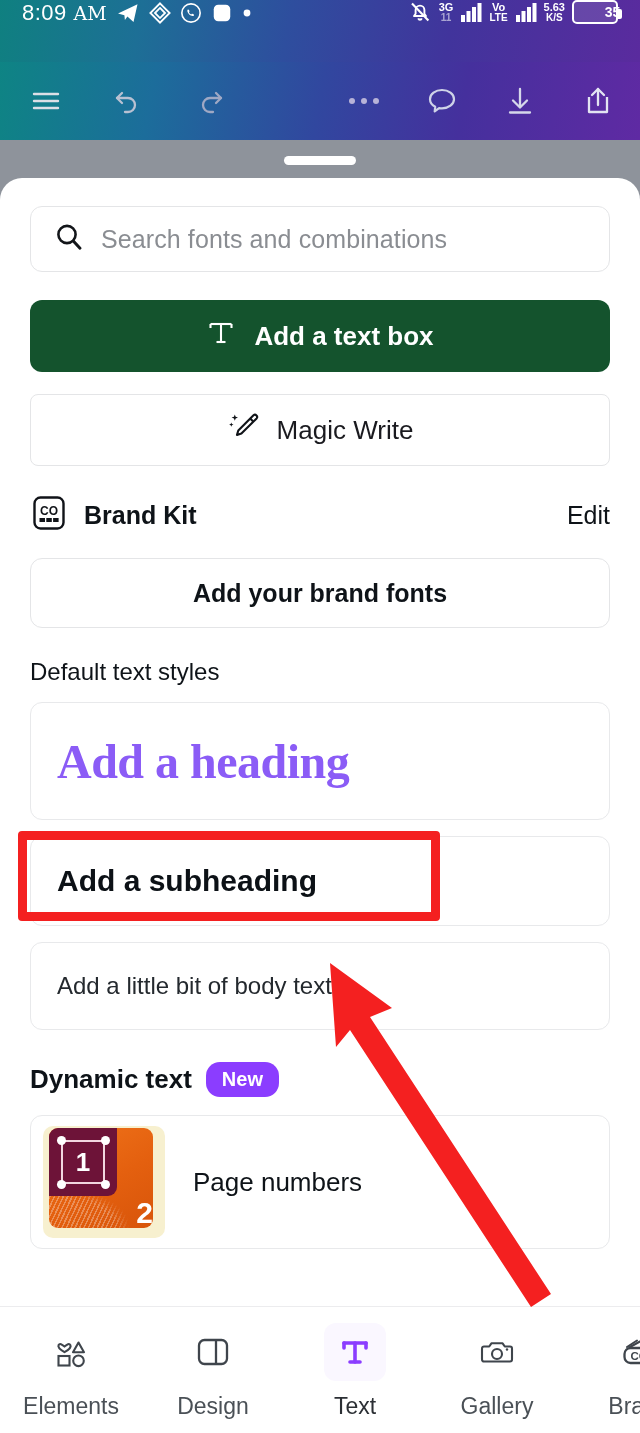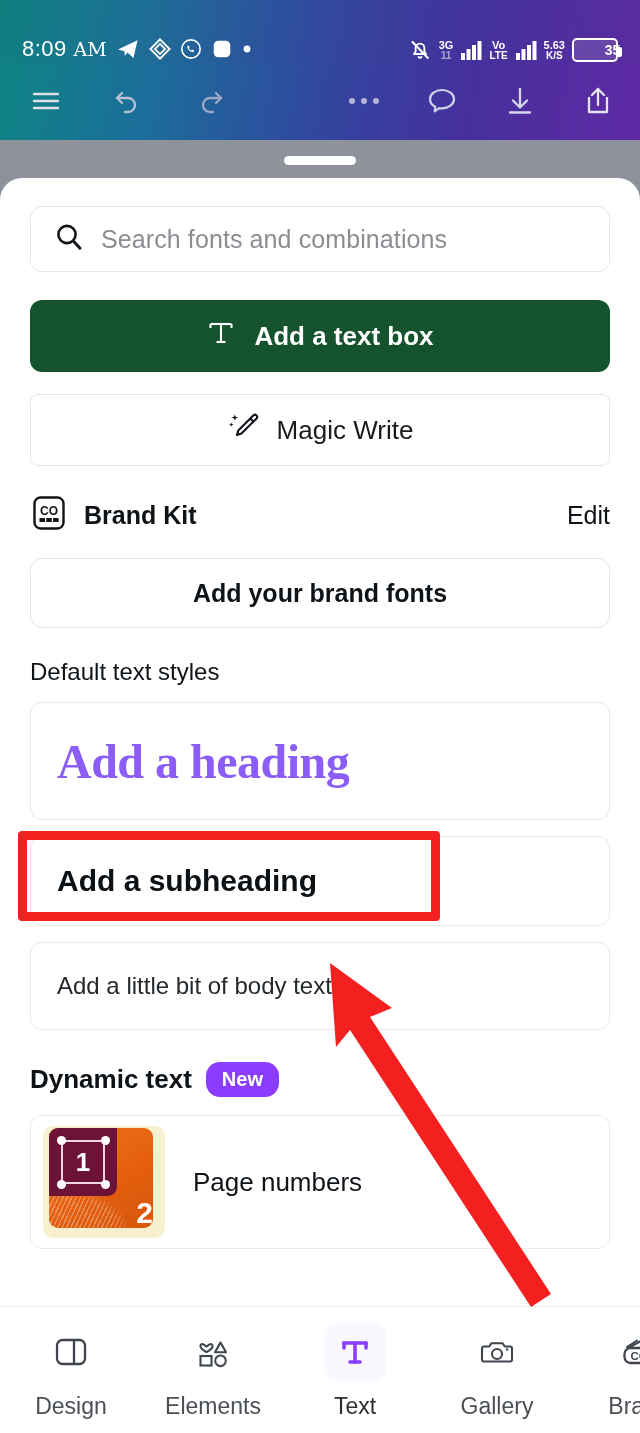--- a/index.html
+++ b/index.html
@@ -9,21 +9,21 @@
     background:#8e939b;
     position:relative;
     overflow:hidden;
     -webkit-font-smoothing:antialiased;
   }
 
   
   #status-bar{
     position:absolute; top:0; left:0; width:640px; height:62px;
     background:linear-gradient(100deg,#0f8080 0%, #1d6f96 22%, #2e4e9e 45%, #41349c 70%, #5a2b9e 100%);
-    display:flex; align-items:flex-end; justify-content:space-between;
+    display:flex; align-items:flex-start; justify-content:space-between;
     padding:0 22px; color:#ffffff;
   }
   #status-left{ display:flex; align-items:center; gap:9px; }
   .clock{ font-size:22px; letter-spacing:.5px; font-weight:400; }
   .clock .ampm{ font-family:"DejaVu Serif", serif; font-size:19px; letter-spacing:0px; }
   .sicon{ display:flex; align-items:center; }
   #status-right{ display:flex; align-items:center; gap:7px; }
   .netlbl{ display:flex; flex-direction:column; align-items:center; line-height:1; font-size:11px; font-weight:700; }
   .netlbl span:last-child{ font-size:10px; }
   .batt{
@@ -403,37 +403,37 @@
       <span id="page-numbers-label">Page numbers</span>
     </div>
 
   </div>
 
   <div id="bottom-nav">
 
     <div class="nav-item">
       <span class="nav-icon-wrap">
         <svg width="38" height="38" viewBox="0 0 38 38">
-          <rect x="5" y="7" width="28" height="24" rx="5.5" fill="none" stroke="#3f454c" stroke-width="2.3"></rect>
-          <line x1="22" y1="7" x2="22" y2="31" stroke="#3f454c" stroke-width="2.3"></line>
-        </svg>
-      </span>
-      <span class="nav-label">Design</span>
-    </div>
-
-    <div class="nav-item">
-      <span class="nav-icon-wrap">
-        <svg width="38" height="38" viewBox="0 0 38 38">
           <path d="M12.5 13.6c-2.6-2.4-4.8-3.6-5.9-1.5-1 2 .9 4.2 5.9 7.1 5-2.9 6.9-5.1 5.9-7.1-1.1-2.1-3.3-.9-5.9 1.5z" fill="none" stroke="#3f454c" stroke-width="2.1" stroke-linejoin="round"></path>
           <path d="M26.5 9.5 32 19.2H21z" fill="none" stroke="#3f454c" stroke-width="2.1" stroke-linejoin="round"></path>
           <rect x="6.5" y="23" width="11" height="9.5" fill="none" stroke="#3f454c" stroke-width="2.1"></rect>
           <circle cx="26.5" cy="27.8" r="5.3" fill="none" stroke="#3f454c" stroke-width="2.1"></circle>
         </svg>
       </span>
       <span class="nav-label">Elements</span>
+    </div>
+
+    <div class="nav-item">
+      <span class="nav-icon-wrap">
+        <svg width="38" height="38" viewBox="0 0 38 38">
+          <rect x="5" y="7" width="28" height="24" rx="5.5" fill="none" stroke="#3f454c" stroke-width="2.3"></rect>
+          <line x1="22" y1="7" x2="22" y2="31" stroke="#3f454c" stroke-width="2.3"></line>
+        </svg>
+      </span>
+      <span class="nav-label">Design</span>
     </div>
 
     <div class="nav-item active">
       <span class="nav-icon-wrap">
         <svg width="34" height="34" viewBox="0 0 34 34">
           <line x1="6" y1="8" x2="28" y2="8" stroke="#8b3dff" stroke-width="3.6" stroke-linecap="round"></line>
           <line x1="6" y1="8" x2="6" y2="13" stroke="#8b3dff" stroke-width="3.6" stroke-linecap="round"></line>
           <line x1="28" y1="8" x2="28" y2="13" stroke="#8b3dff" stroke-width="3.6" stroke-linecap="round"></line>
           <line x1="17" y1="8" x2="17" y2="27" stroke="#8b3dff" stroke-width="3.6" stroke-linecap="round"></line>
           <line x1="12" y1="27" x2="22" y2="27" stroke="#8b3dff" stroke-width="3.6" stroke-linecap="round"></line>

